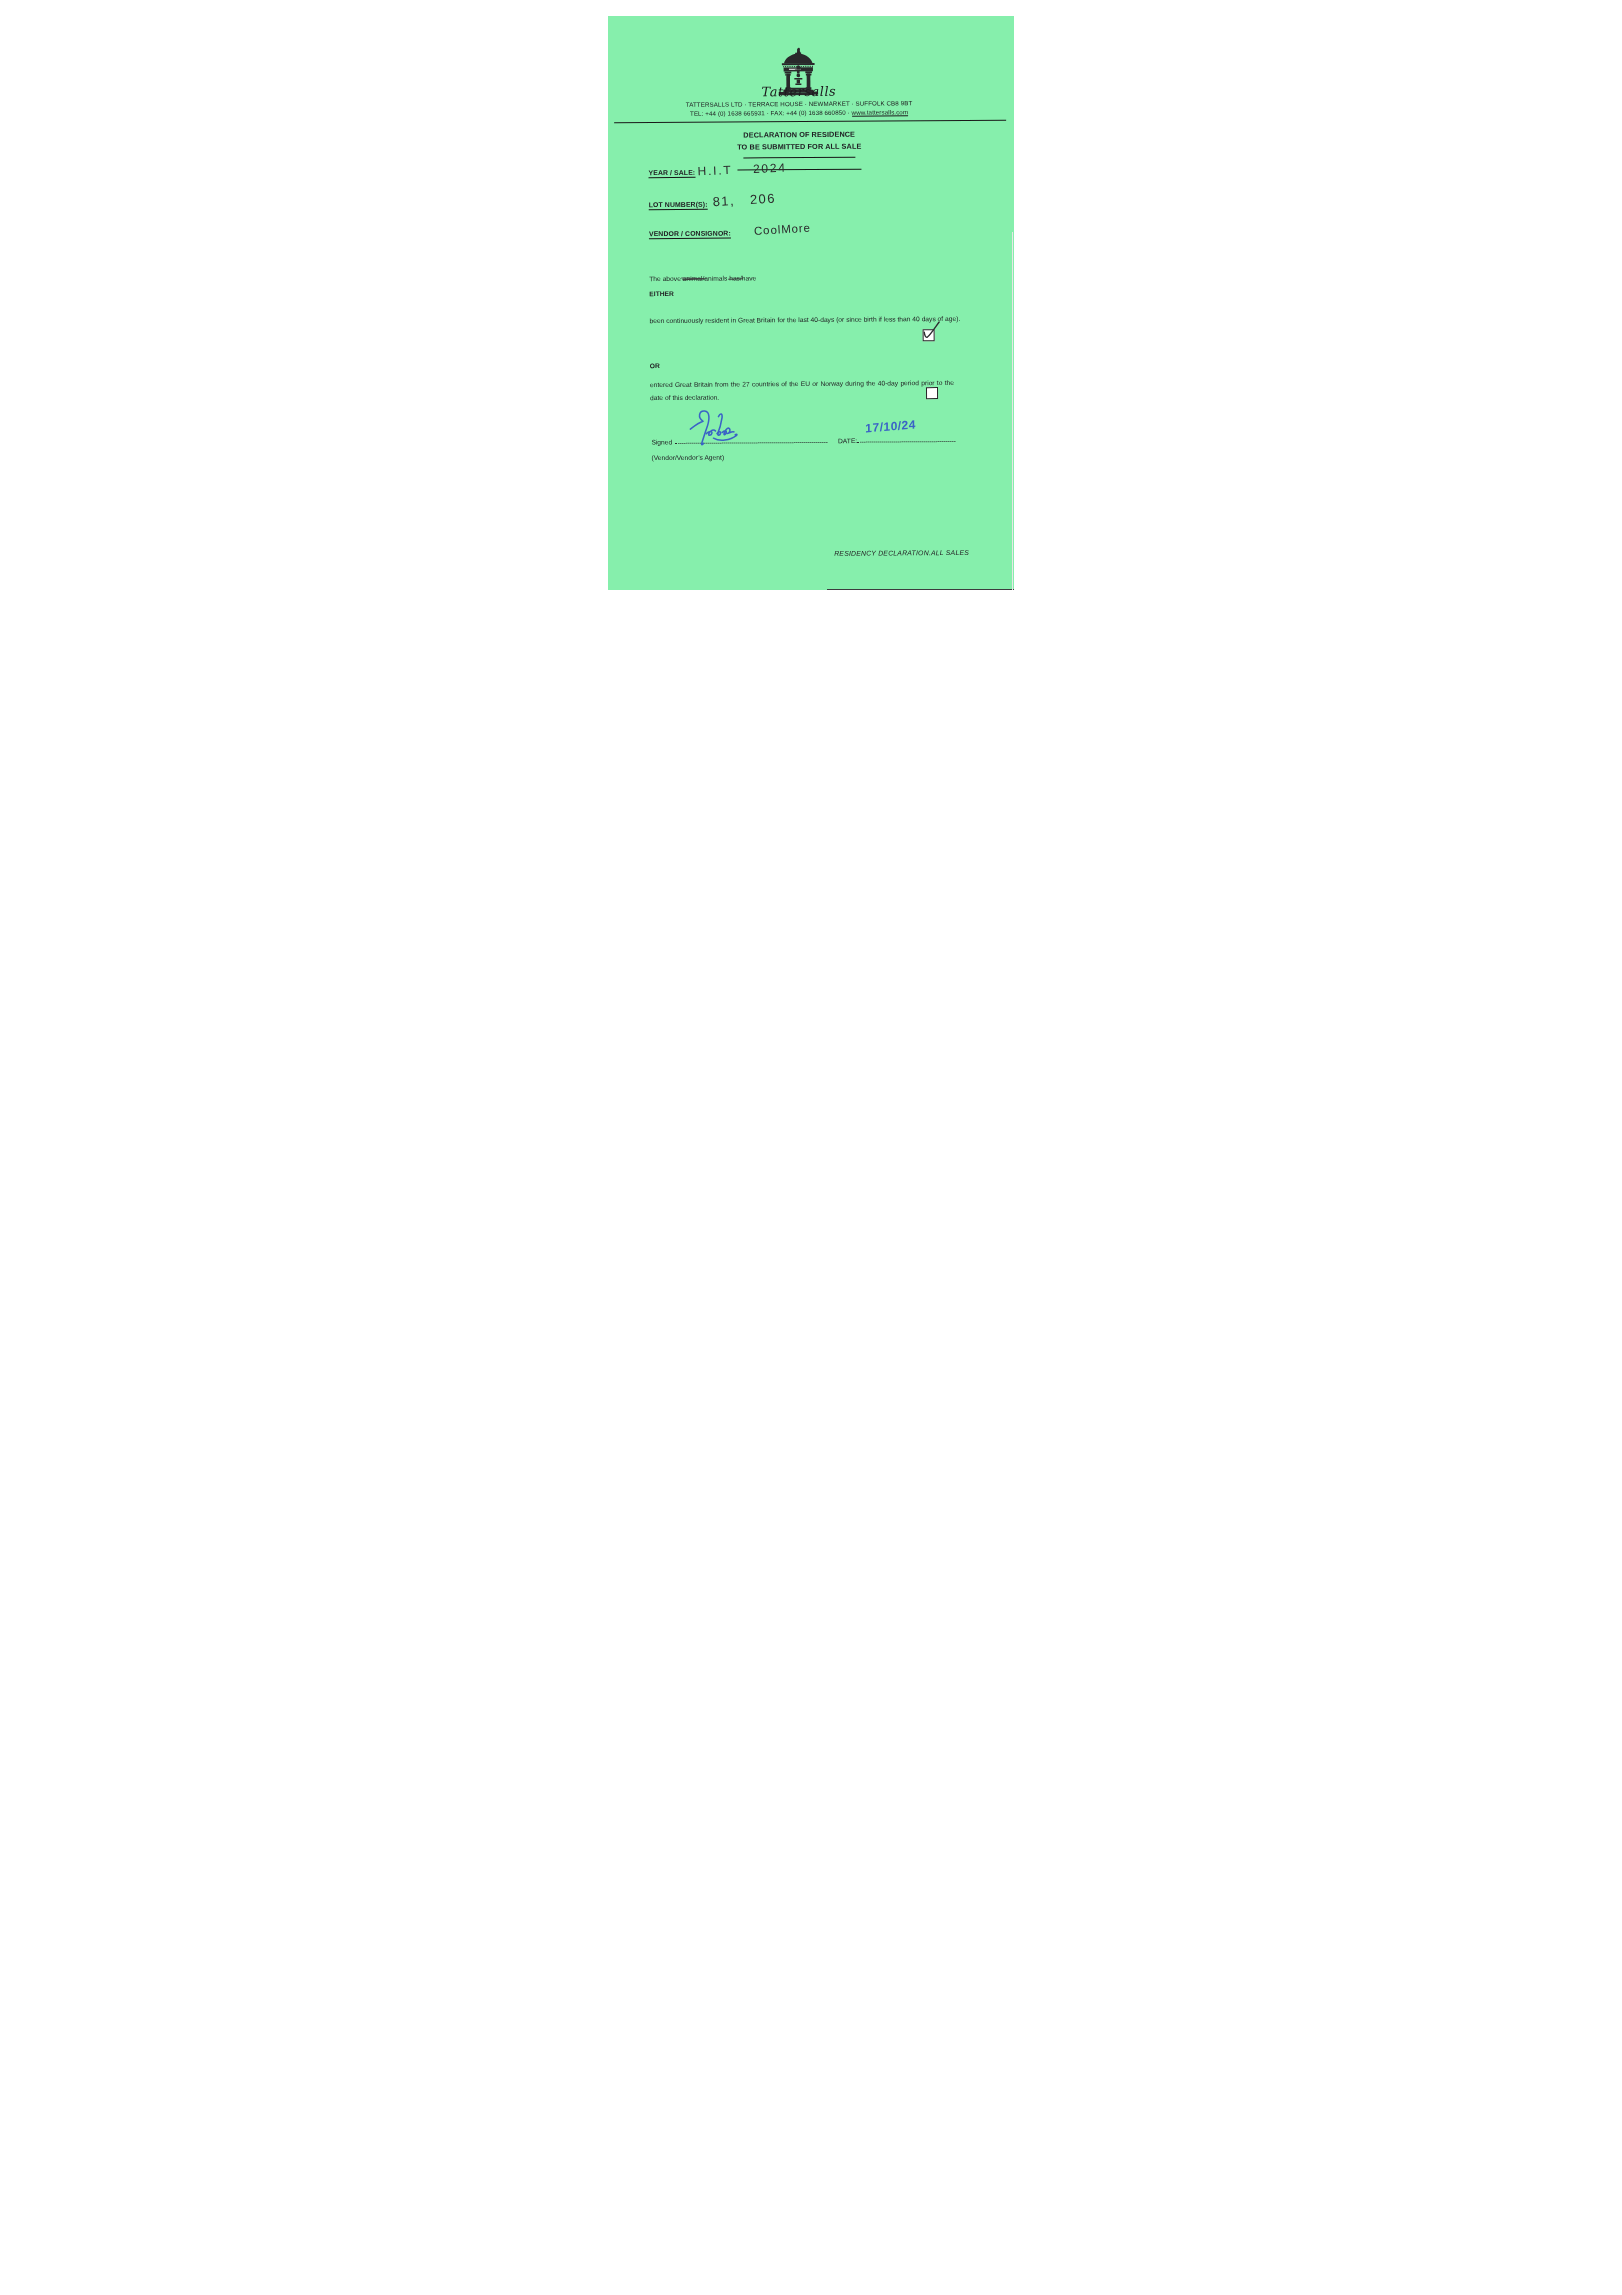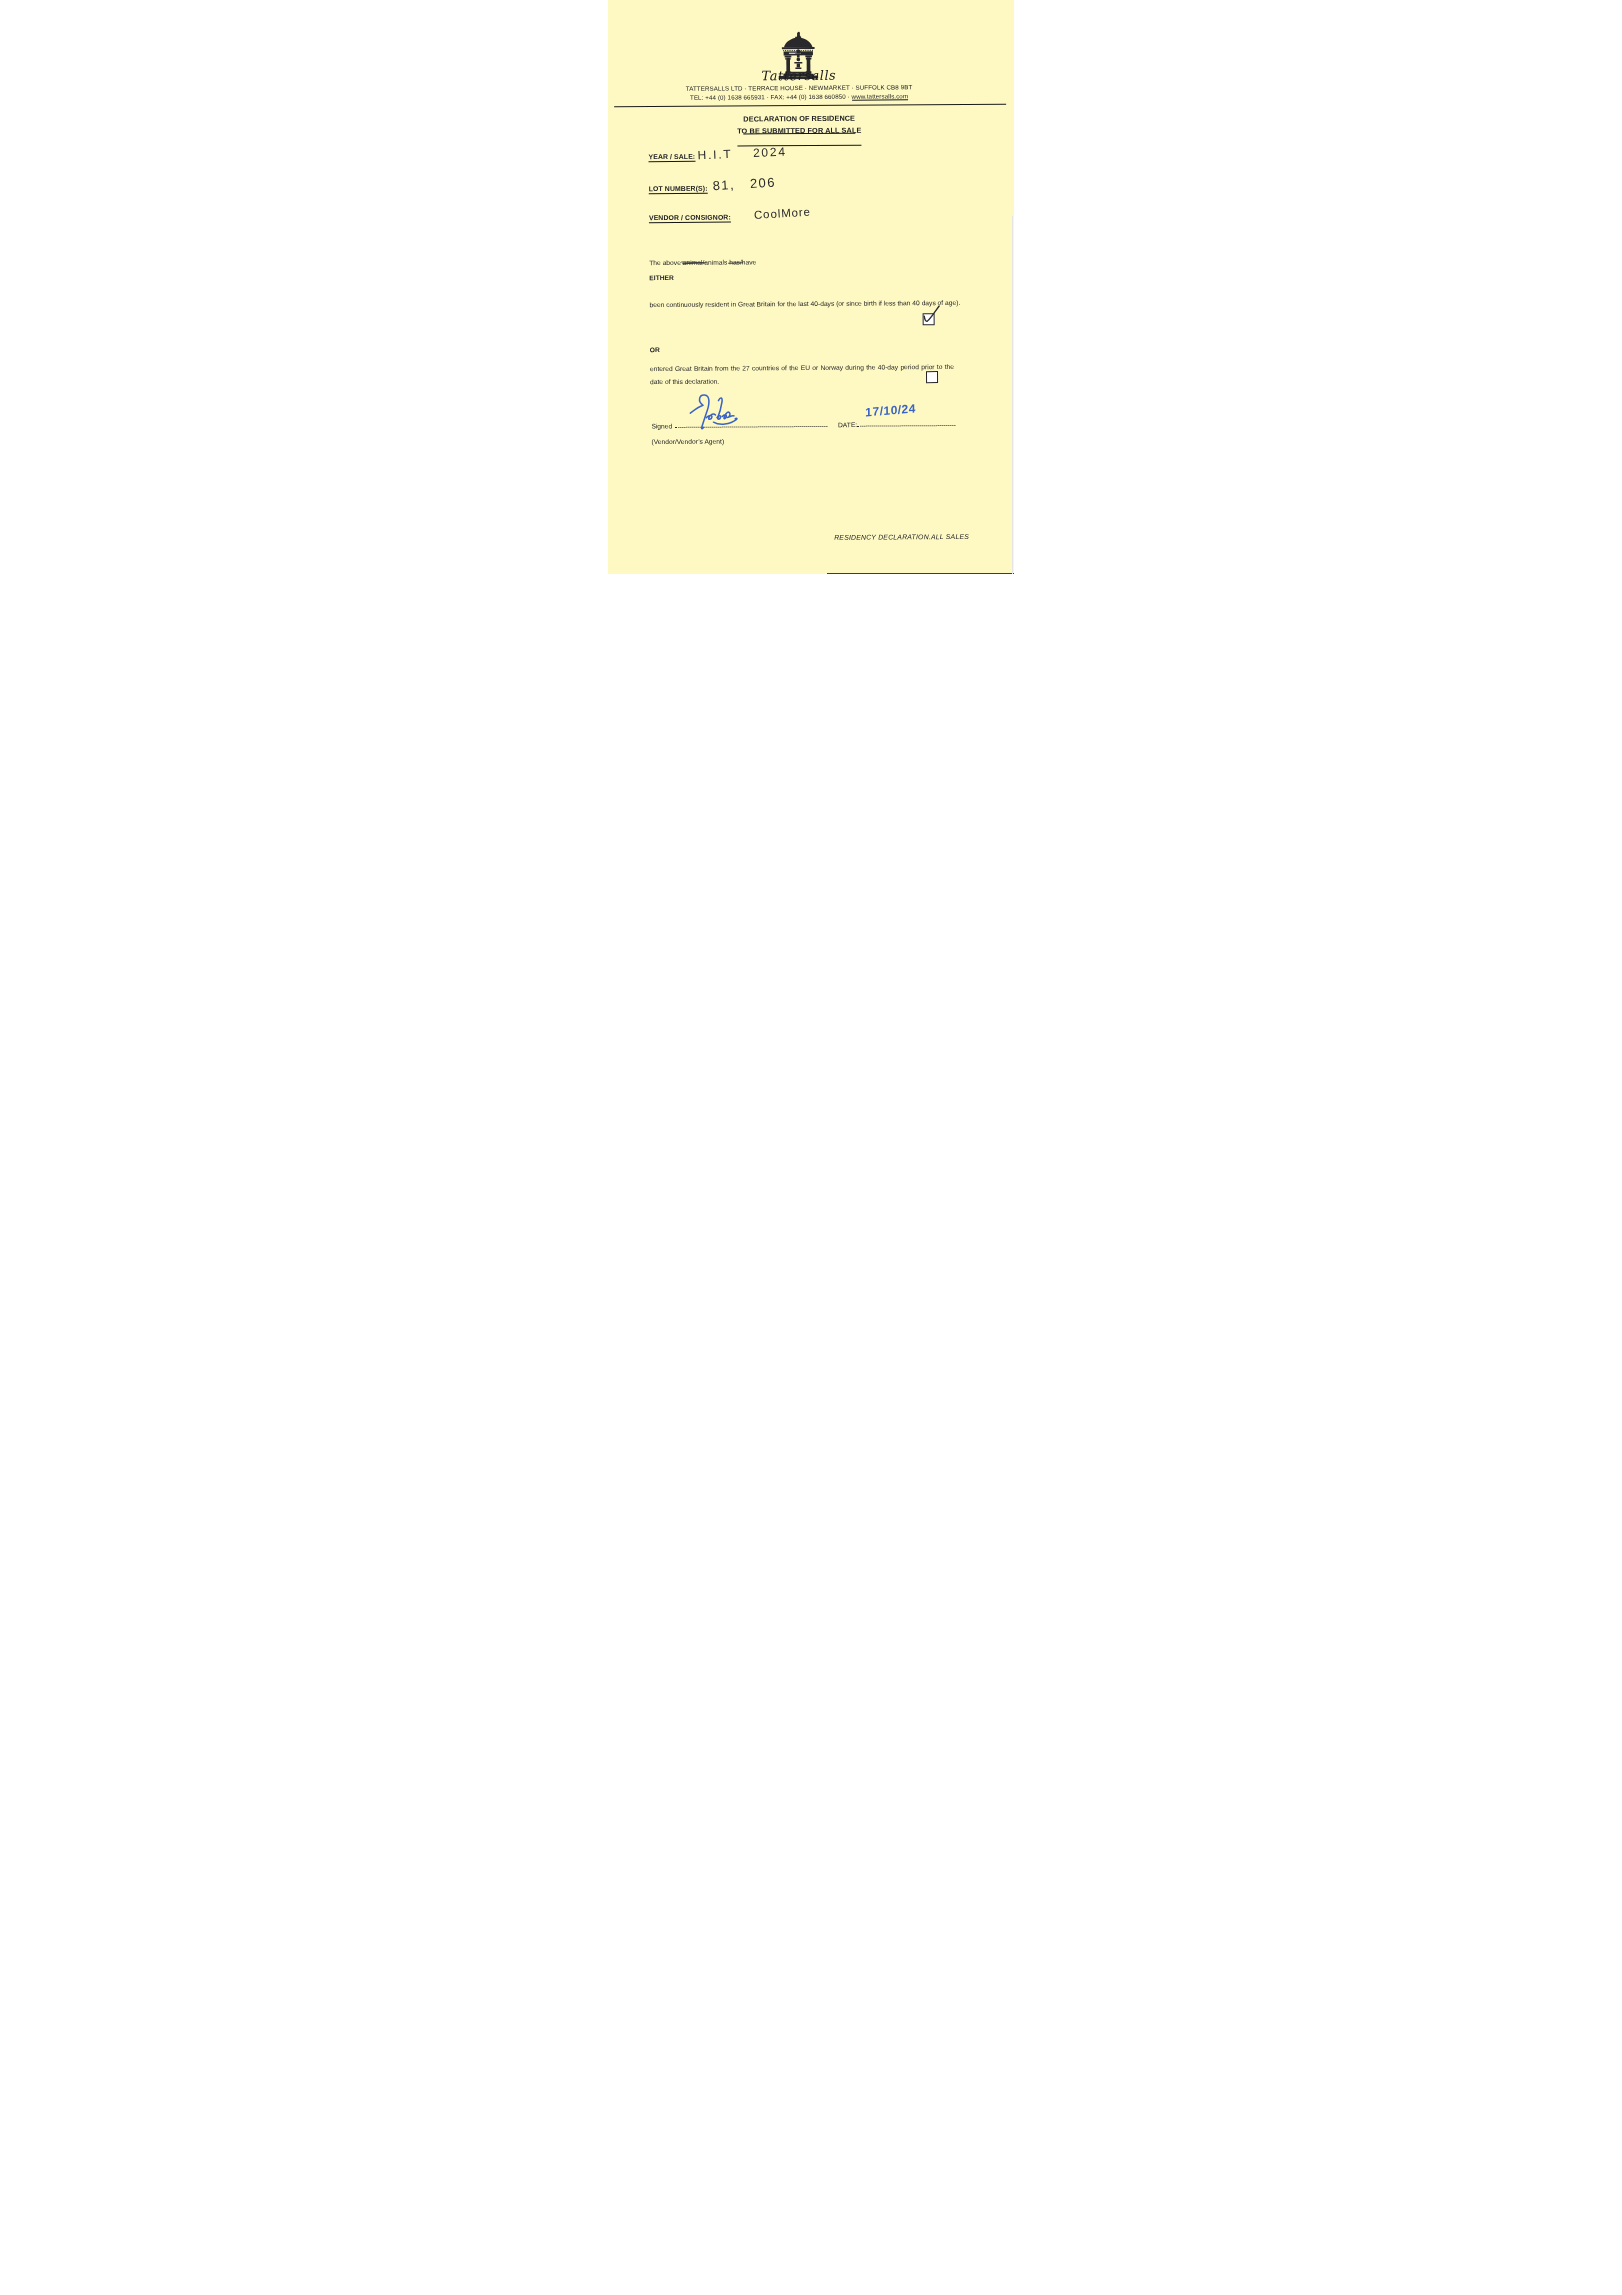--- a/index.html
+++ b/index.html
@@ -1,20 +1,20 @@
 <!DOCTYPE html>
 <html style="font-size:7.3px"><head>
 <meta charset="utf-8">
 <style>
   html,body{margin:0;padding:0;background:#ffffff;}
   .page{
     position:relative;
     width:406px;height:574px;
-    margin:0 auto;
-    background:#fef9c3;
+    margin:16px auto;
+    background:#86efac;
     overflow:hidden;
     font-family:"Liberation Sans",sans-serif;
     color:#202124;
   }
   .sheet{
     position:absolute;inset:0;
     transform:rotate(-0.4deg);
     transform-origin:50% 40%;
   }
   .abs{position:absolute;}
@@ -25,21 +25,21 @@
     font-style:italic;font-size:13px;letter-spacing:0.5px;color:#1c1c1e;
   }
   .addr{position:absolute;left:0;width:384px;text-align:center;font-size:6.2px;color:#1d1d1f;letter-spacing:0.1px;}
   .addr1{top:84px;}
   .addr2{top:93px;}
   .website{border-bottom:0.7px solid #1d1d1f;padding-bottom:0.2px;}
   .rule{position:absolute;left:7.3px;right:7.3px;top:105px;height:0;border-top:1.4px solid #191919;}
 
   
   .title-line{position:absolute;left:0;width:384px;text-align:center;font-size:7.3px;font-weight:bold;letter-spacing:0.1px;}
-  .title-line > span{display:inline-block;border-bottom:1.1px solid #161616;padding-bottom:10px;text-align:right;}
+  .title-line > span{display:inline-block;border-bottom:1.1px solid #161616;padding-bottom:18px;text-align:right;}
   .title1{top:114px;}
   .title2{top:126px;}
 
   
   .flabel{font-size:6.9px;font-weight:bold;letter-spacing:0.1px;}
   .flabel > span{display:inline-block;border-bottom:1.1px solid #161616;padding-bottom:0.9px;}
   .hand{
     font-family:"Liberation Sans",sans-serif;
     color:#2b2b2c;
     white-space:nowrap;

